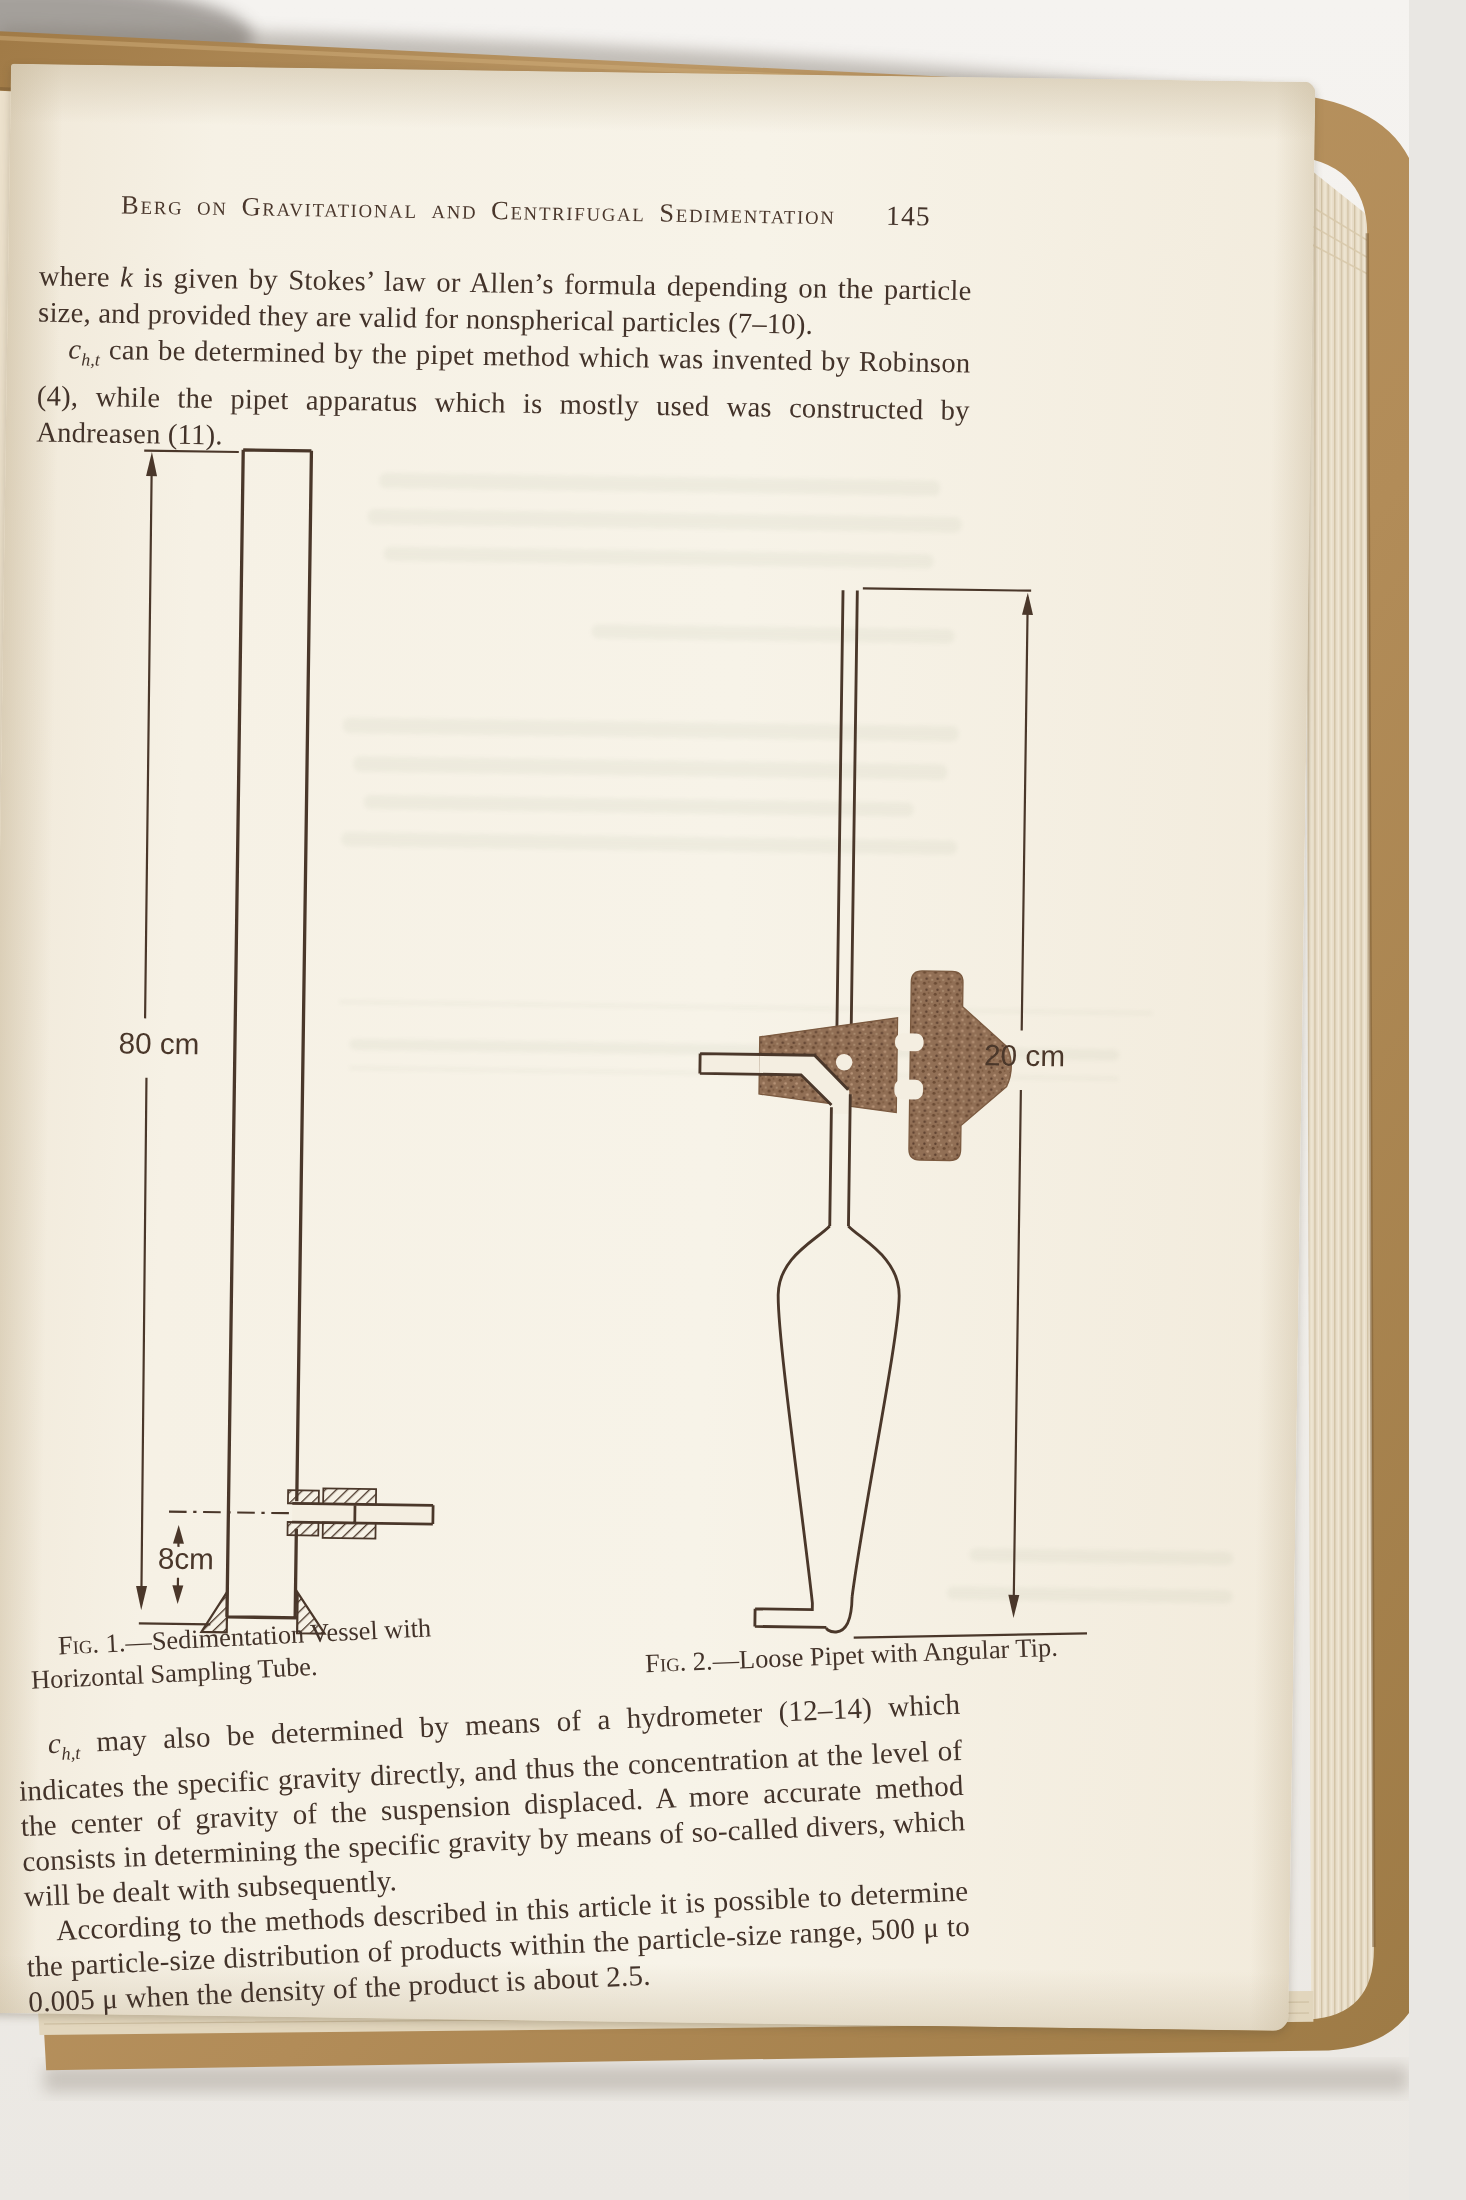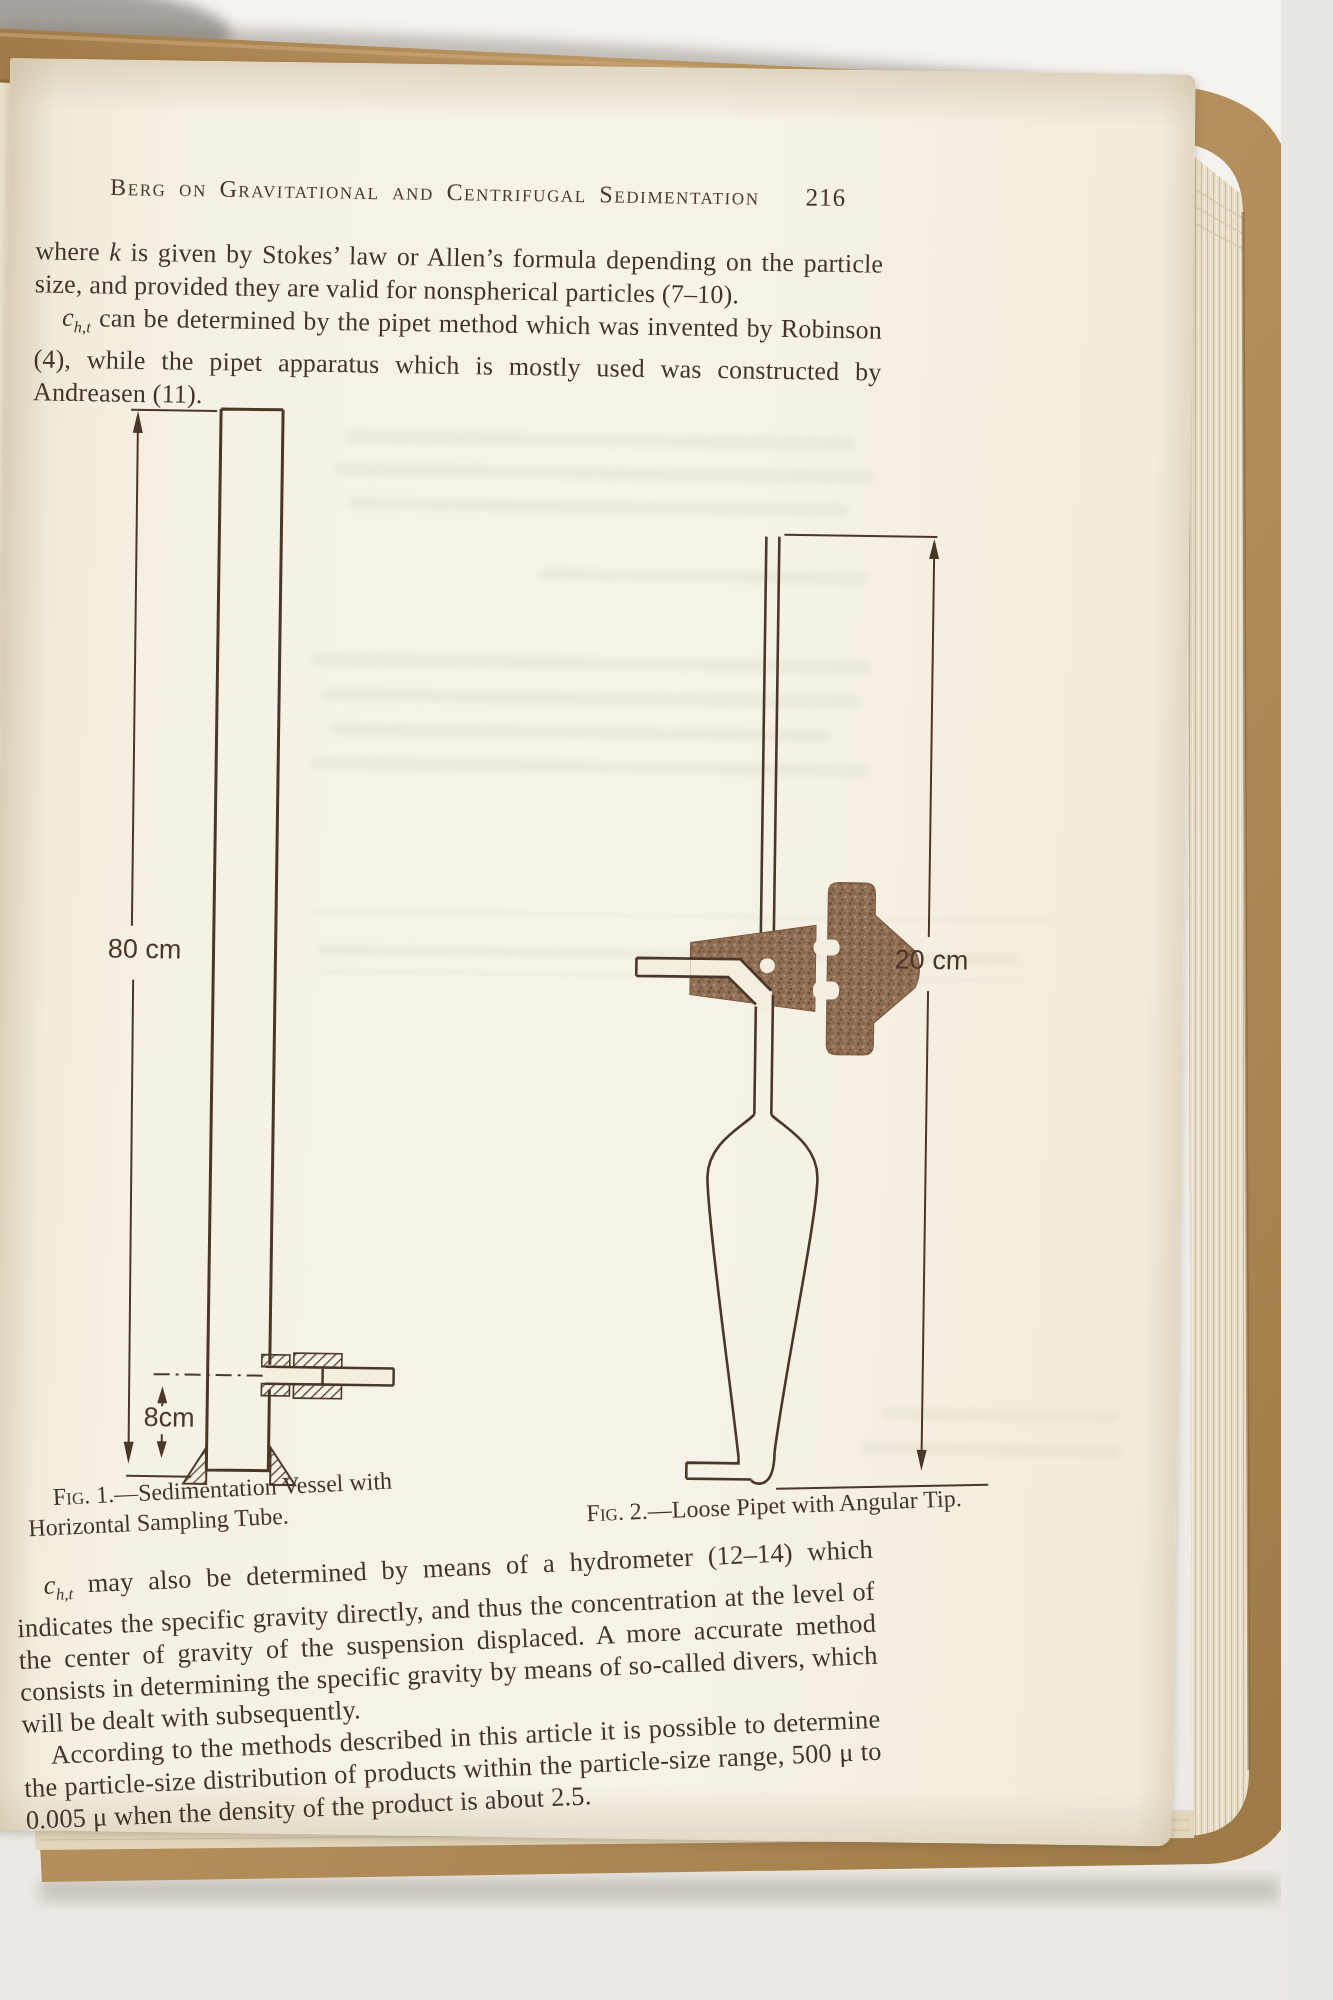--- a/index.html
+++ b/index.html
@@ -102,21 +102,21 @@
     <div class="ghost" style="left:330px;top:660px;width:500px;height:13px"></div>
     <div class="ghost" style="left:310px;top:694px;width:560px;height:13px"></div>
     <div class="ghost" style="left:310px;top:847px;width:740px;height:3px"></div>
     <div class="ghost" style="left:320px;top:882px;width:700px;height:10px"></div>
     <div class="ghost" style="left:320px;top:907px;width:700px;height:3px"></div>
     <div class="ghost" style="left:890px;top:1337px;width:240px;height:12px"></div>
     <div class="ghost" style="left:870px;top:1372px;width:260px;height:12px"></div>
 
     <div class="running-head">
       <span class="head-title">Berg on Gravitational and Centrifugal Sedimentation</span>
-      <span class="folio">216</span>
+      <span class="folio">145</span>
     </div>
 
     <div class="toptext">
       <p><span>where </span><i class="var">k</i><span> is given by Stokes’ law or Allen’s formula depending on the particle size, and provided they are valid for nonspherical particles (7–10).</span></p>
       <p class="ind"><i class="var">c</i><sub class="vsub">h,t</sub><span> can be determined by the pipet method which was invented by Robinson (4), while the pipet apparatus which is mostly used was constructed by Andreasen (11).</span></p>
     </div>
 
     <svg class="figs" viewBox="30 380 990 1110">
       <defs>
         <pattern id="hatch" width="7" height="7" patternUnits="userSpaceOnUse" patternTransform="rotate(45)">

